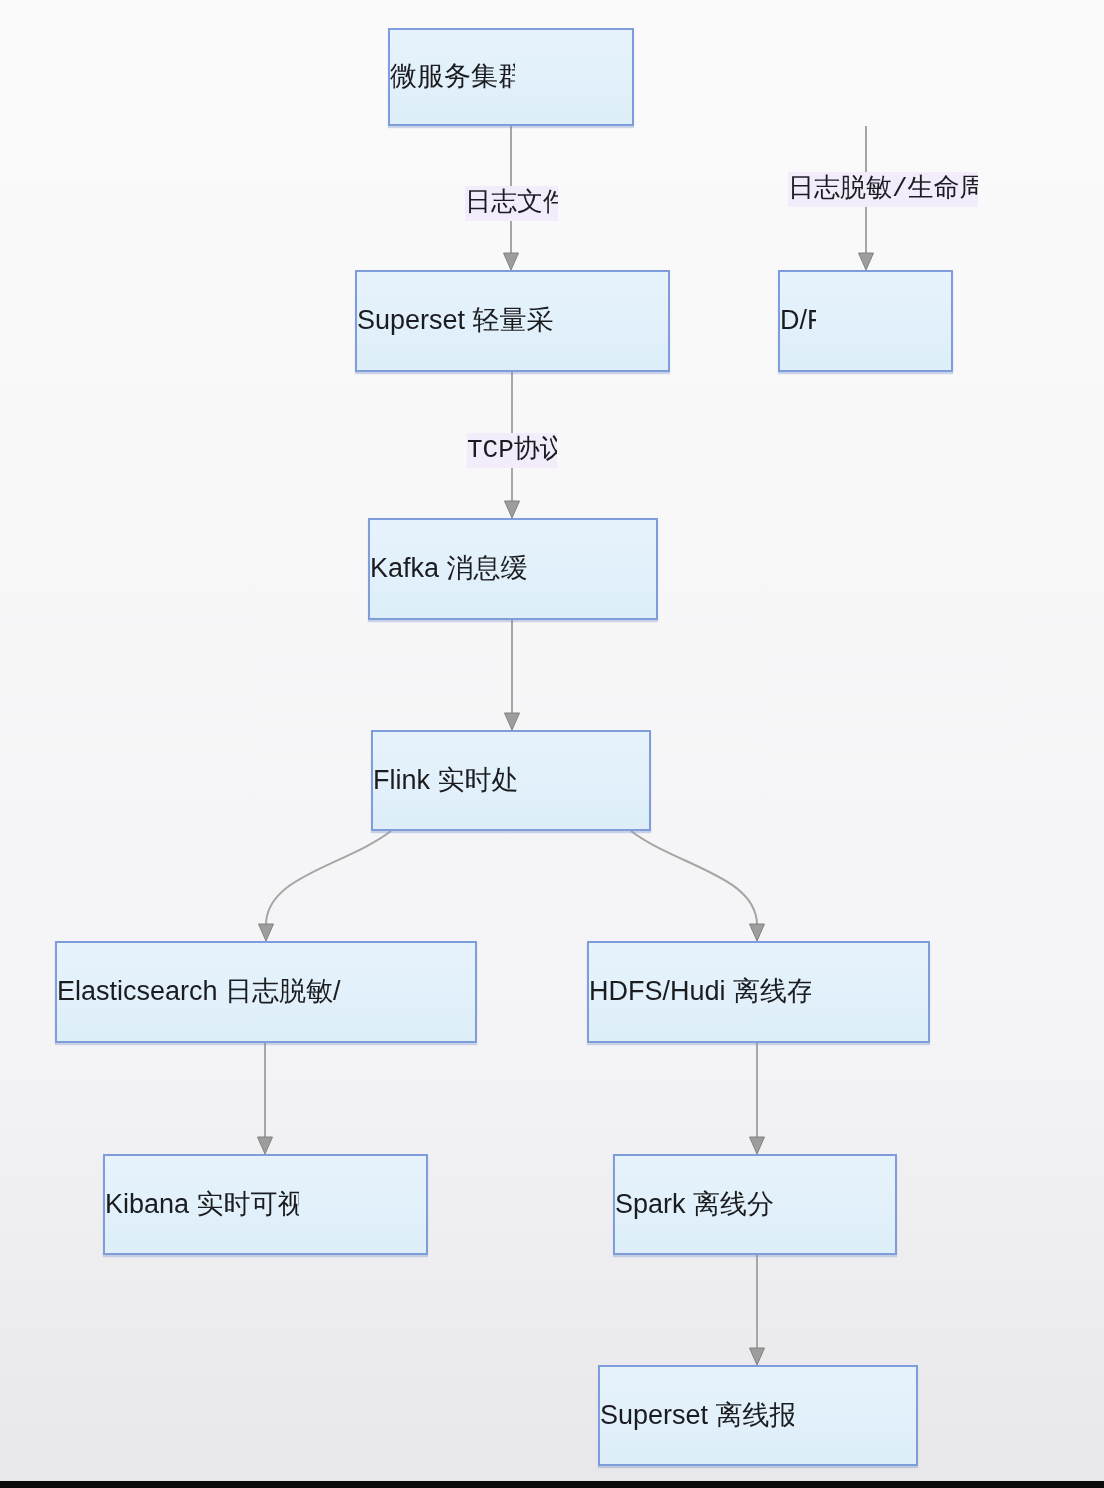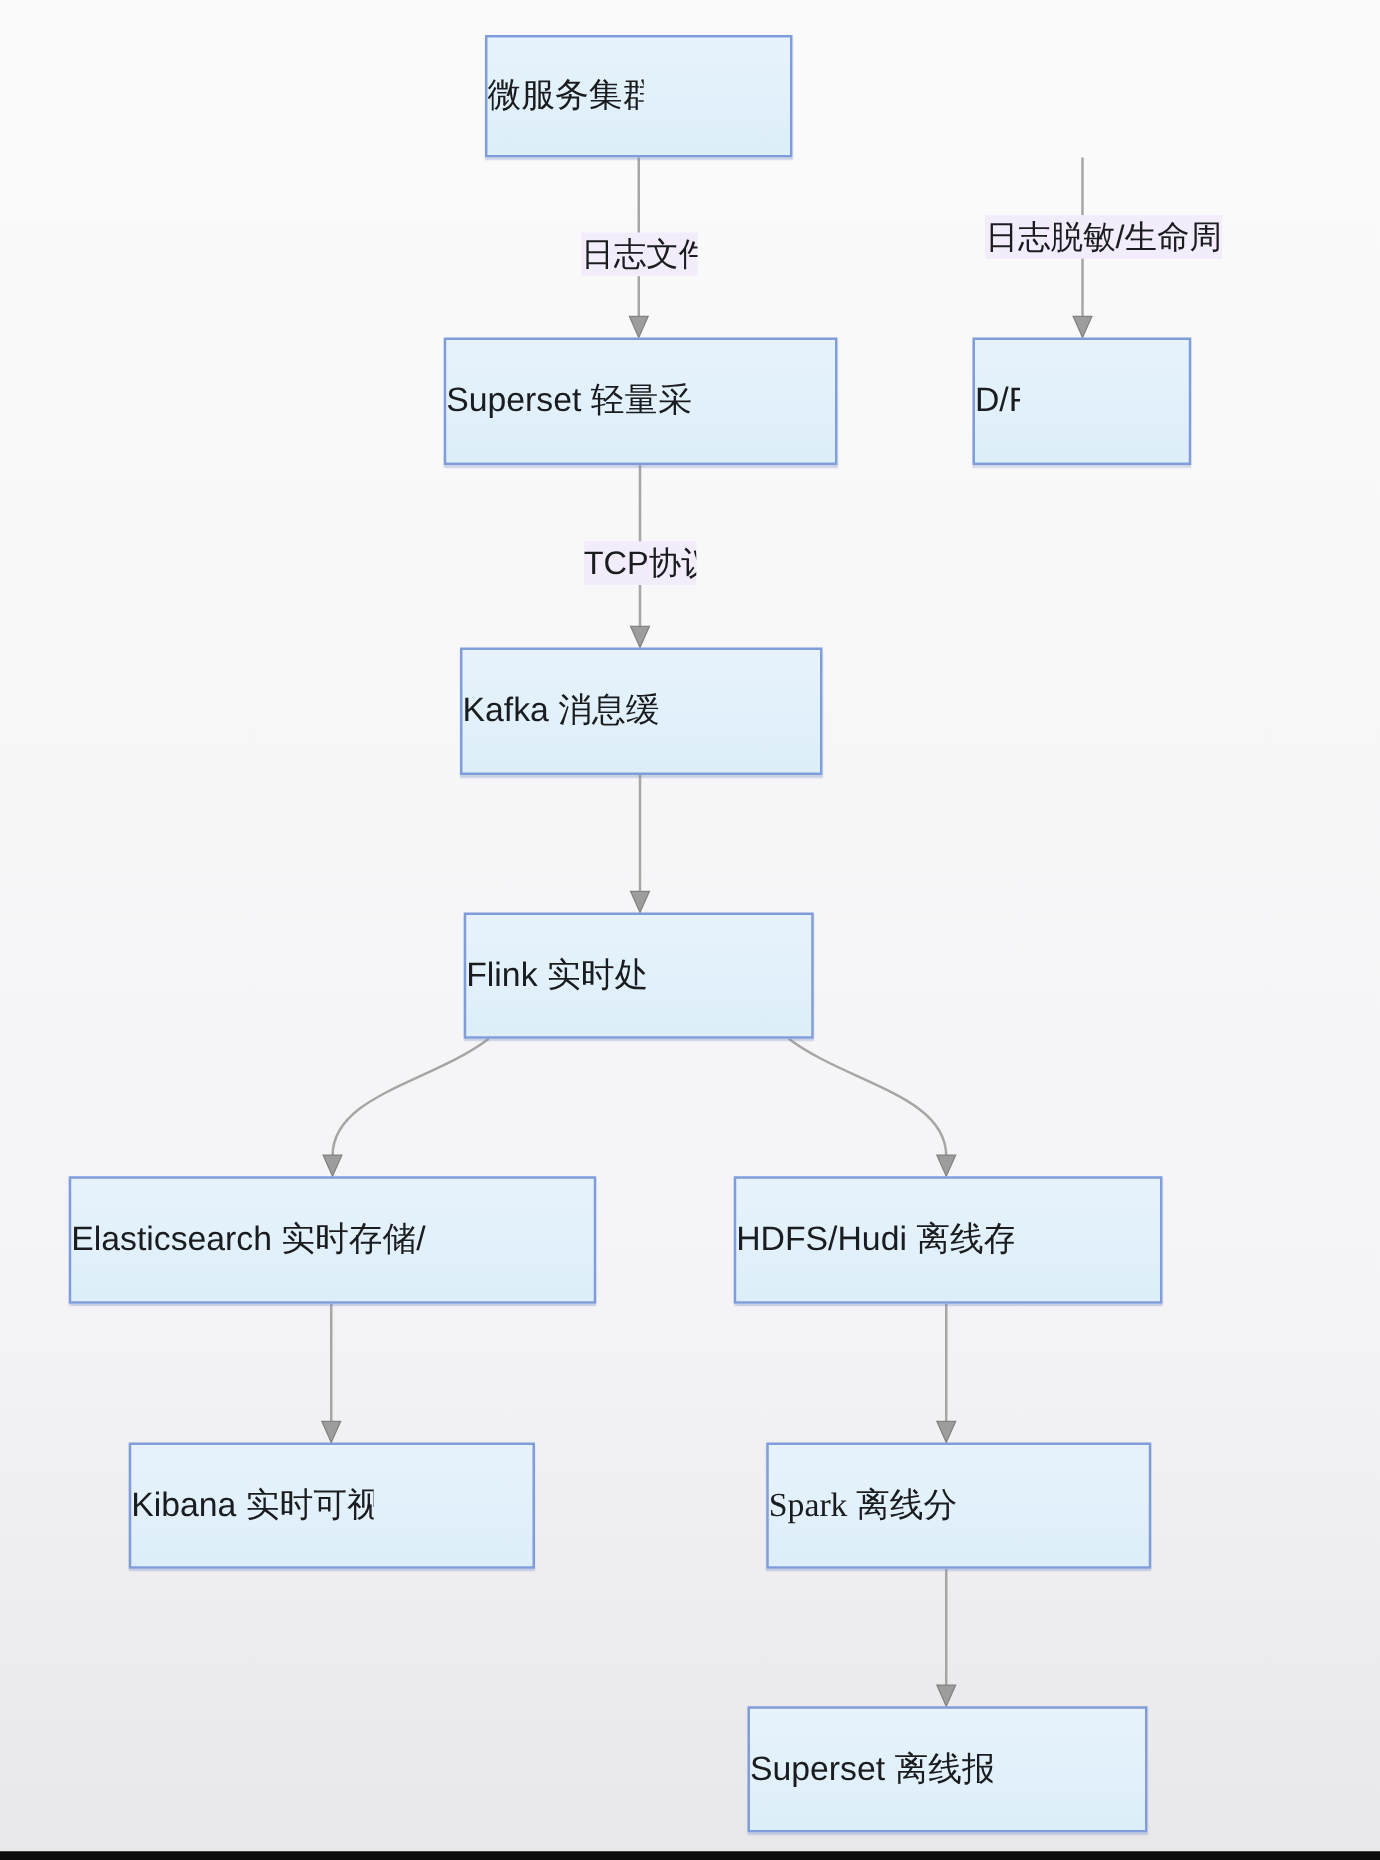--- a/index.html
+++ b/index.html
@@ -32,20 +32,21 @@
   .clipwin{
     overflow:hidden;white-space:nowrap;text-align:left;
     max-width:100%;
   }
   .clipwin span{white-space:nowrap;}
   .elabel{
     position:absolute;height:35px;line-height:35px;
     background:var(--label-bg);
     overflow:hidden;white-space:nowrap;text-align:center;
     font-size:26px;
+    font-family:Liberation Mono, monospace;
   }
   .bottom-bar{
     position:absolute;left:0;top:1481px;width:1104px;height:7px;
     background:var(--bar);
   }
 </style>
 </head>
 <body>
 
 <div id="stage">
@@ -105,37 +106,37 @@
   </div>
 
   <div class="node" style="left:371px;top:730px;width:280px;height:101px;">
     <div class="clipwin">
       <span>Flink 实时处</span>
     </div>
   </div>
 
   <div class="node" style="left:55px;top:941px;width:422px;height:102px;">
     <div class="clipwin">
-      <span>Elasticsearch 实时存储/</span>
+      <span>Elasticsearch 日志脱敏/</span>
     </div>
   </div>
 
   <div class="node" style="left:587px;top:941px;width:343px;height:102px;">
     <div class="clipwin" style="width:222px;">
       <span>HDFS/Hudi 离线存</span>
     </div>
   </div>
 
   <div class="node" style="left:103px;top:1154px;width:325px;height:101px;">
     <div class="clipwin" style="width:194px;">
       <span>Kibana 实时可视</span>
     </div>
   </div>
 
-  <div class="node" style="left:613px;top:1154px;width:308px;height:101px;font-family:Liberation Serif, serif;">
+  <div class="node" style="left:613px;top:1154px;width:284px;height:101px;">
     <div class="clipwin">
       <span>Spark 离线分</span>
     </div>
   </div>
 
   <div class="node" style="left:598px;top:1365px;width:320px;height:101px;">
     <div class="clipwin" style="width:194px;">
       <span>Superset 离线报</span>
     </div>
   </div>

